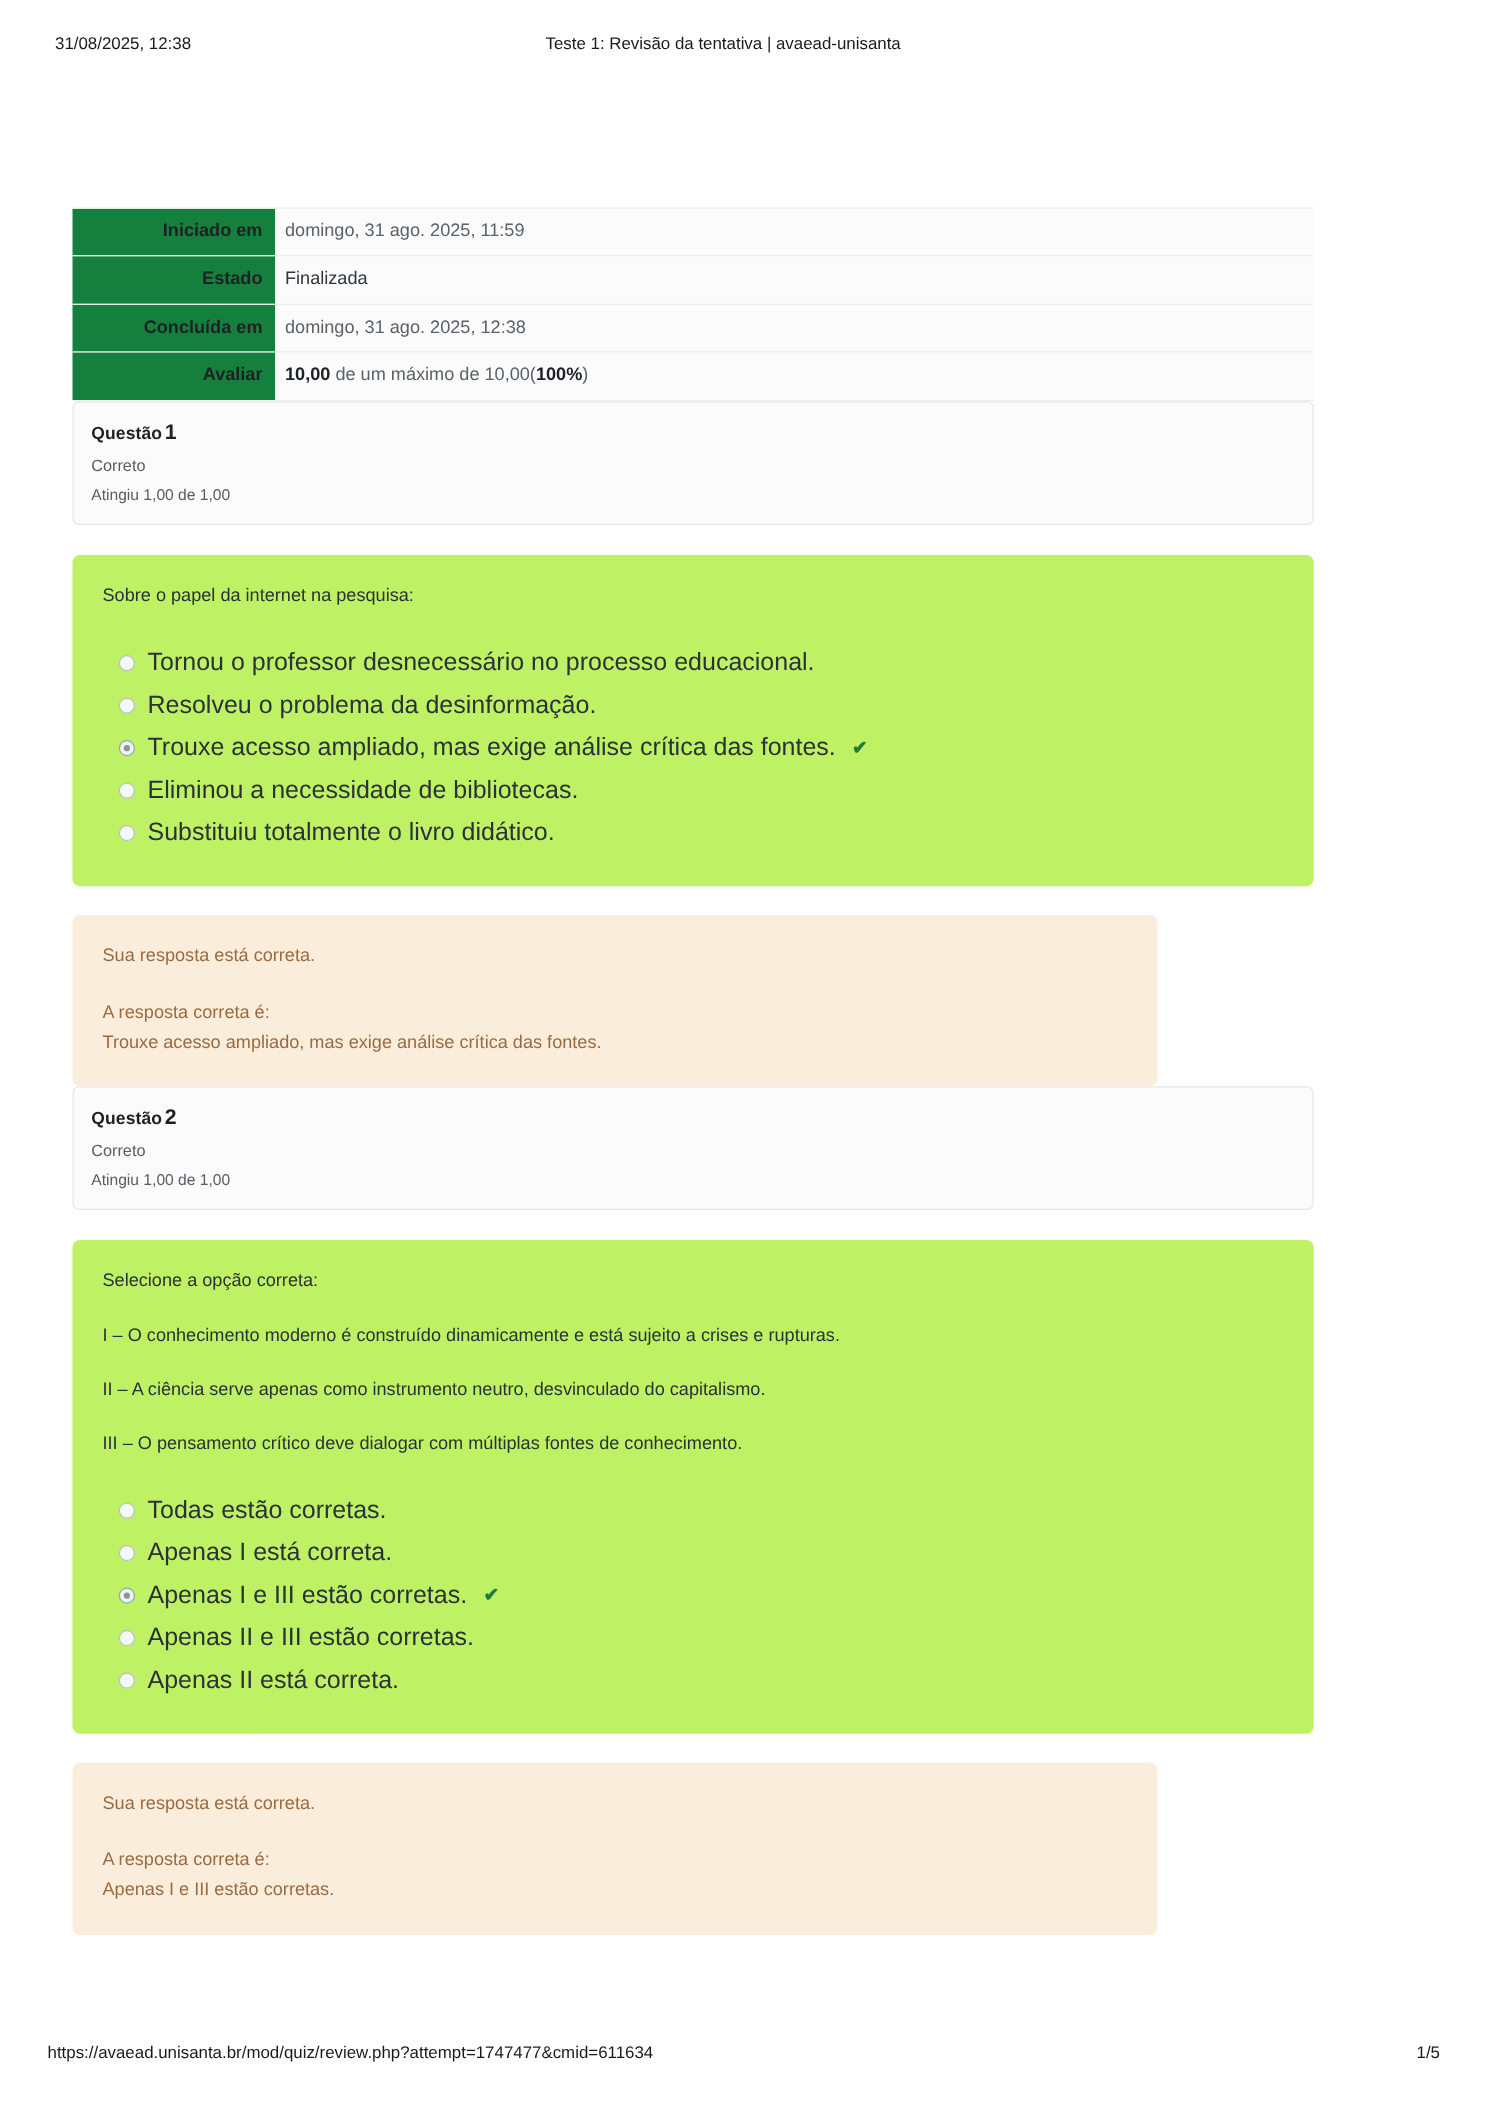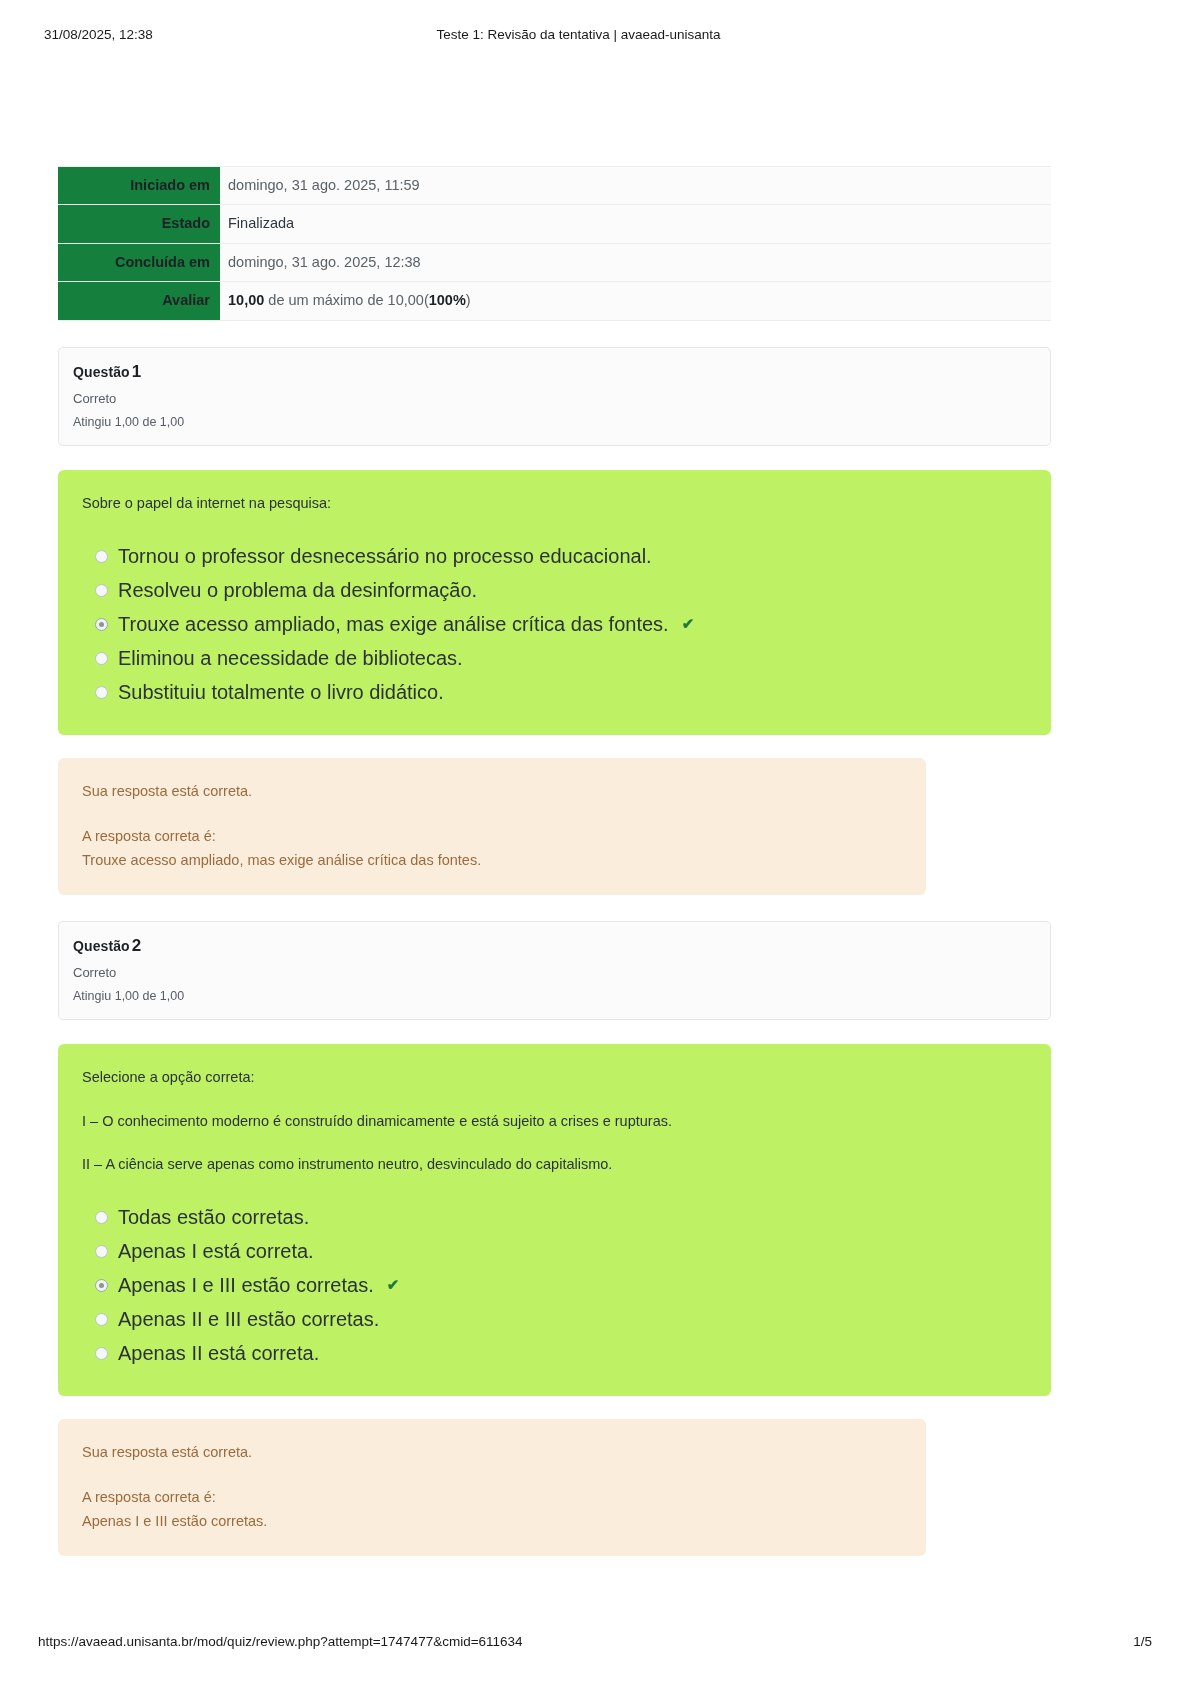--- a/index.html
+++ b/index.html
@@ -79,21 +79,20 @@
     color: #5a6168;
     padding: 7px 10px 8px 8px;
     line-height: 1.55;
     font-weight: normal;
   }
   table.summary td.plain { color: #30373d; }
   .grade-strong { color: #1d2125; font-weight: bold; }
 
   
   .qheader {
-    margin-top: 26px;
     width: 993px;
     background: #fbfbfc;
     border: 1px solid #e4e7ea;
     border-radius: 5px;
     padding: 14px 16px 16px 14px;
   }
   .qheader .qno {
     font-size: 14px;
     font-weight: bold;
     color: #1d2125;
@@ -283,20 +282,21 @@
     <div class="qno"><span>Questão</span><span class="num">2</span></div>
     <div class="qstate">Correto</div>
     <div class="qmark">Atingiu 1,00 de 1,00</div>
   </div>
 
   <div class="qbody">
     <div class="qtext">
       <p>Selecione a opção correta:</p>
       <p>I – O conhecimento moderno é construído dinamicamente e está sujeito a crises e rupturas.</p>
       <p>II – A ciência serve apenas como instrumento neutro, desvinculado do capitalismo.</p>
+      <p>III – O pensamento crítico deve dialogar com múltiplas fontes de conhecimento.</p>
     </div>
     <div class="answers">
       <div class="answer-row">
         <span class="radio"></span>
         <span class="answer-label">Todas estão corretas.</span>
       </div>
       <div class="answer-row">
         <span class="radio"></span>
         <span class="answer-label">Apenas I está correta.</span>
       </div>

